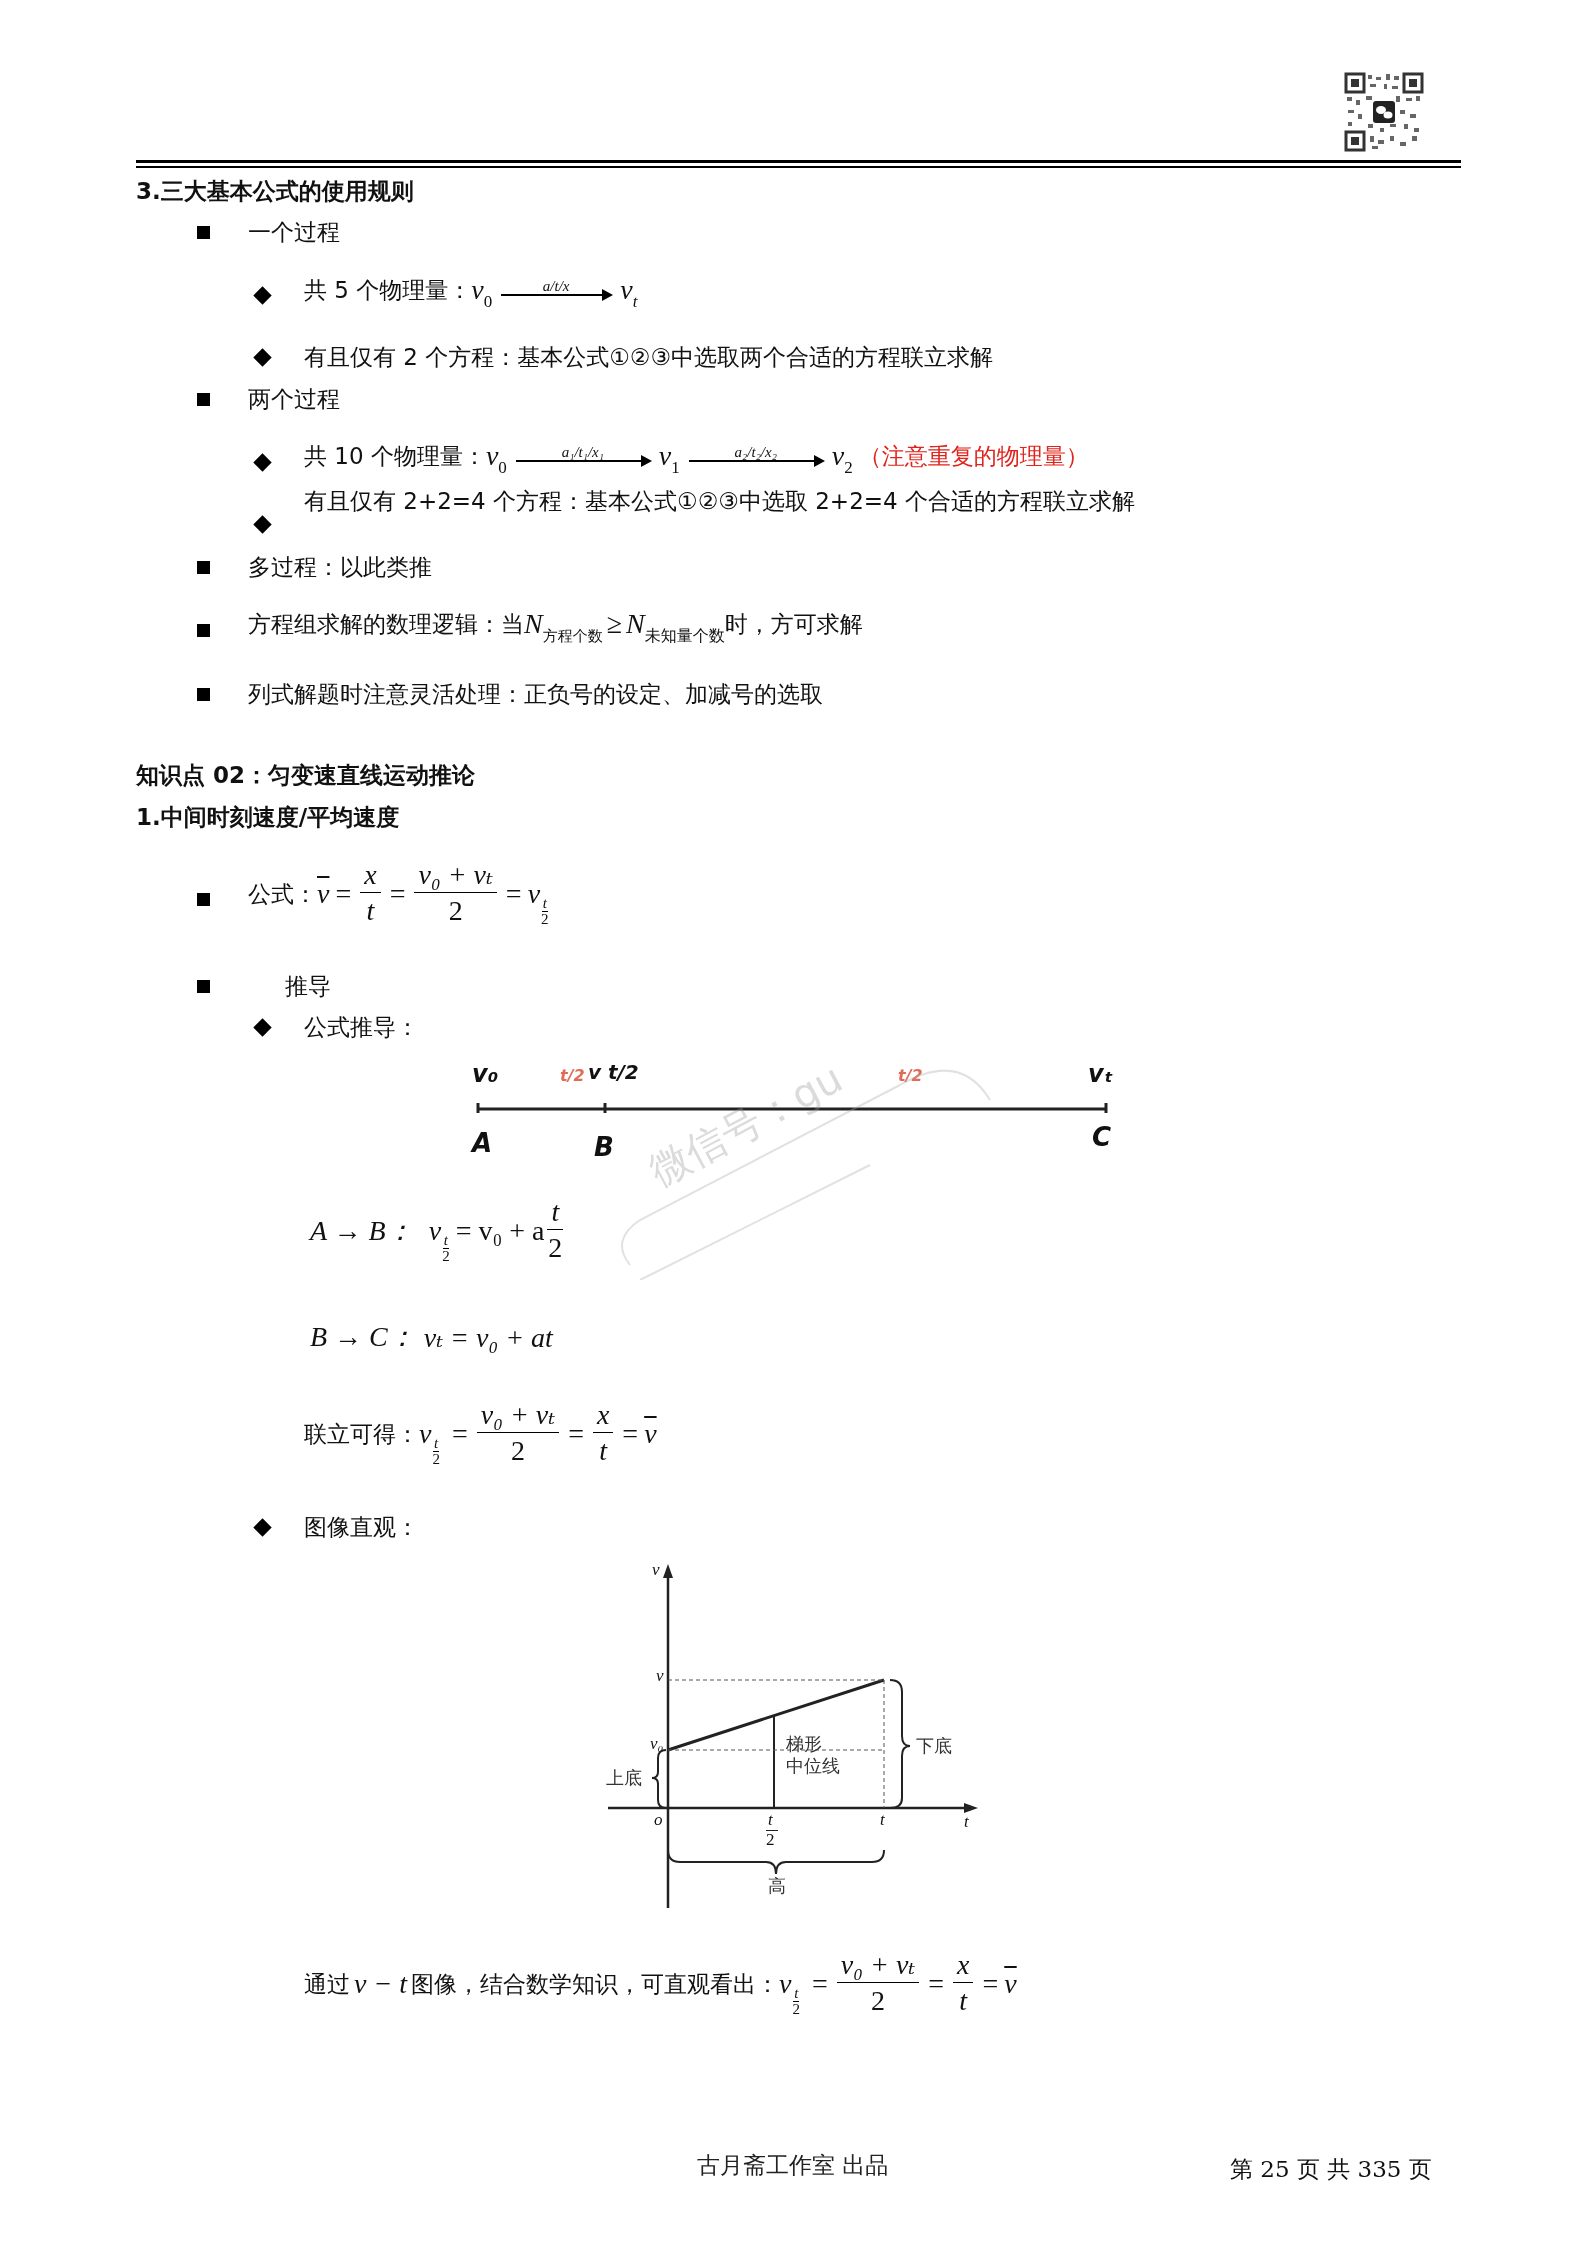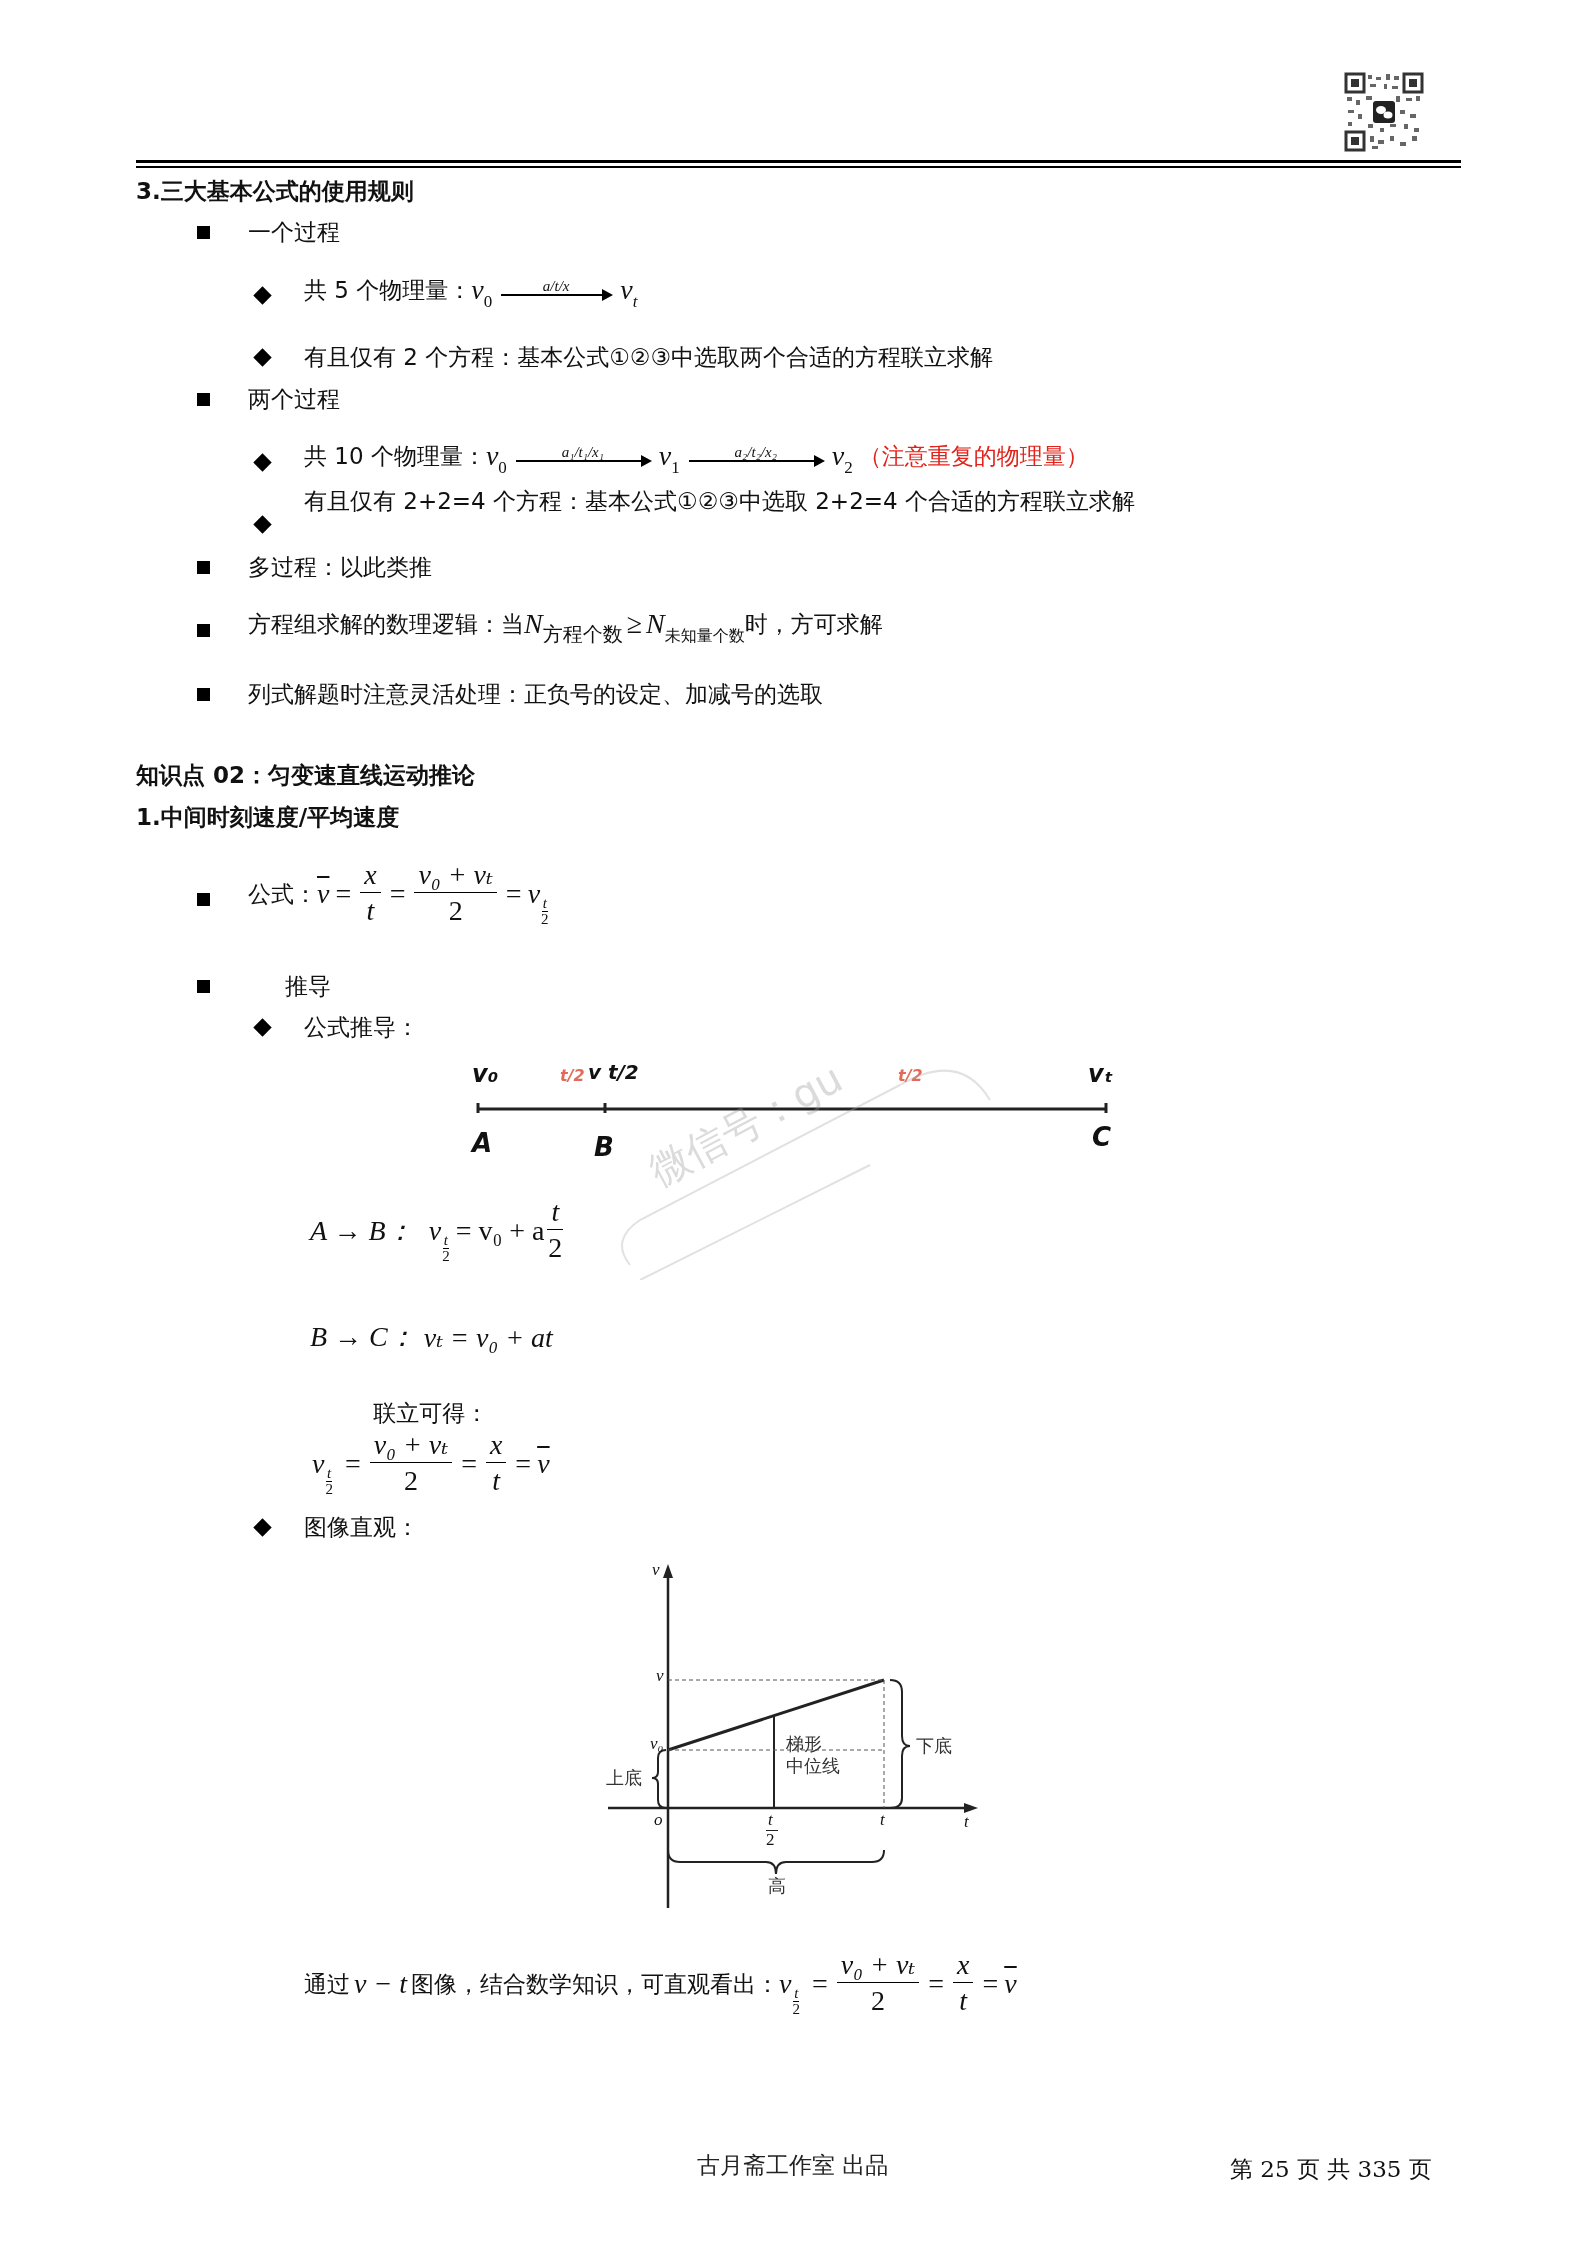--- a/index.html
+++ b/index.html
@@ -127,21 +127,21 @@
 
 <div class="dia" style="left:256px;top:518px;"></div>
 <div class="abs txt" style="left:304px;top:486px;">有且仅有 2+2=4 个方程：基本公式①②③中选取 2+2=4 个合适的方程联立求解</div>
 
 <div class="sq" style="left:197px;top:561px;"></div>
 <div class="abs txt" style="left:248px;top:552px;">多过程：以此类推</div>
 
 <div class="sq" style="left:197px;top:624px;"></div>
 <div class="abs" style="left:248px;top:608px;display:flex;align-items:center;">
   <span class="txt">方程组求解的数理逻辑：当</span>
-  <span class="math"><span>N</span><span class="sub up" style="font-family:Liberation Sans, sans-serif;font-size:20px;">方程个数</span></span>
+  <span class="math"><span>N</span><span class="sub up" style="font-family:Liberation Sans, sans-serif;font-size:15px;">方程个数</span></span>
   <span class="math up" style="margin:0 4px;">≥</span>
   <span class="math"><span>N</span><span class="sub up" style="font-family:'DejaVu Serif',serif;font-size:16px;">未知量个数</span></span>
   <span class="txt">时，方可求解</span>
 </div>
 
 <div class="sq" style="left:197px;top:688px;"></div>
 <div class="abs txt" style="left:248px;top:679px;">列式解题时注意灵活处理：正负号的设定、加减号的选取</div>
 
 <div class="abs txt bold" style="left:136px;top:760px;">知识点 02：匀变速直线运动推论</div>
 <div class="abs txt bold" style="left:136px;top:802px;">1.中间时刻速度/平均速度</div>
@@ -214,21 +214,21 @@
       <span class="n">t</span>
       <span class="d up">2</span>
     </span>
 </div>
 
 <div class="abs math" style="left:310px;top:1318px;display:flex;align-items:center;">
   <span style="margin-right:8px;">B → C：</span>
   <span>vₜ = v₀ + at</span>
 </div>
 
-<div class="abs" style="left:312px;top:1398px;display:flex;align-items:center;flex-direction:column;">
+<div class="abs" style="left:304px;top:1398px;display:flex;align-items:center;">
   <span class="txt">联立可得：</span>
   <span class="math" style="display:flex;align-items:center;">
     <span>v</span>
       <span class="tinyfrac" style="margin-right:6px;">
         <span class="n">t</span>
         <span class="d">2</span>
       </span>
     <span class="up" style="margin:0 6px;">=</span>
     <span class="frac">
         <span class="n">v₀ + vₜ</span>

